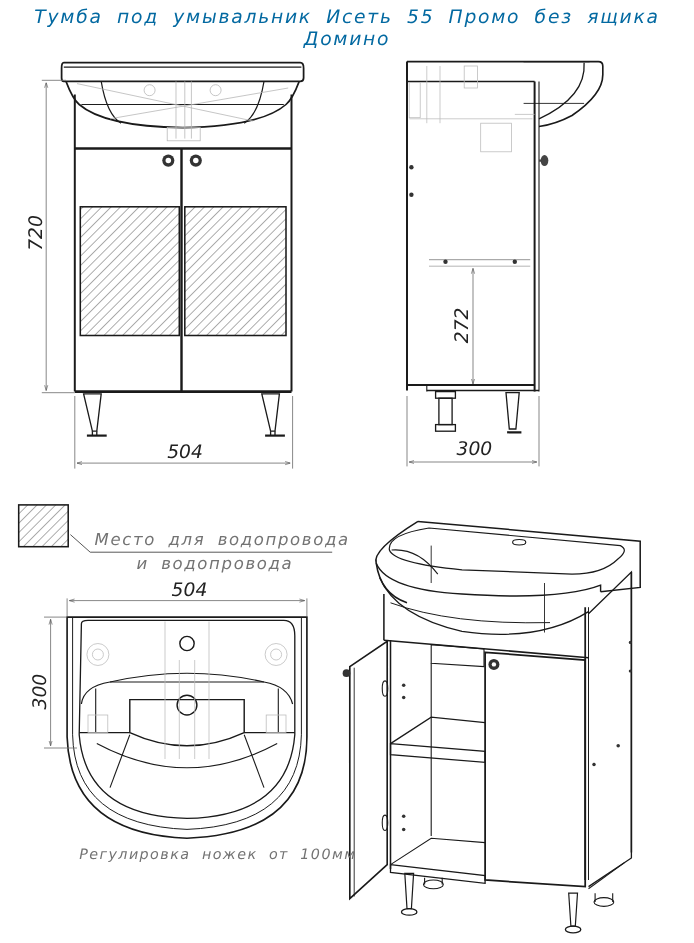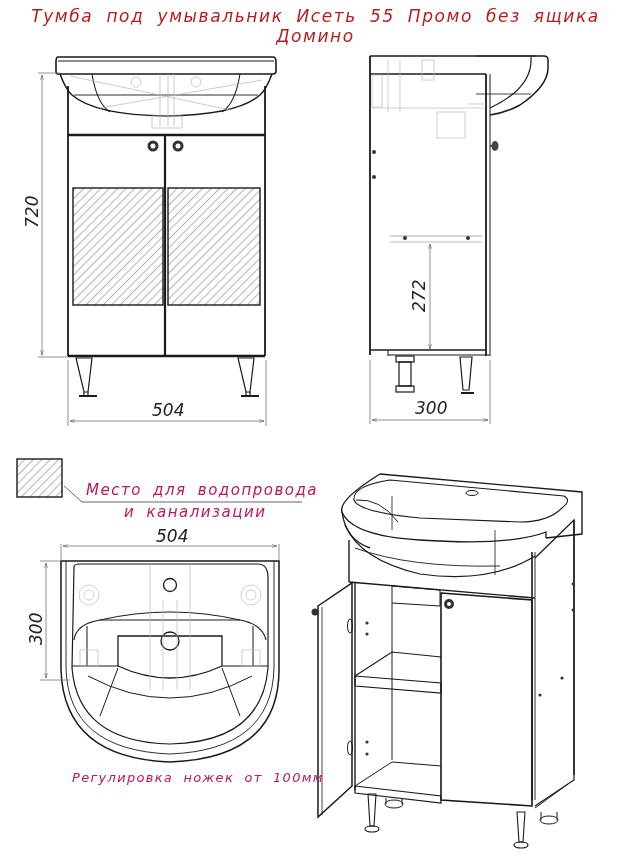--- a/index.html
+++ b/index.html
@@ -1,24 +1,24 @@
 <!DOCTYPE html>
 <html><head>
 <meta charset="utf-8">
 <style>
   html, body { margin: 0; padding: 0; background: #ffffff; }
   body { width: 631px; height: 857px; position: relative; overflow: hidden;
          font-family: "DejaVu Sans", sans-serif; color: #1a1a1a; }
   .title { position: absolute; left: 0; top: 6px; width: 631px; text-align: center;
            font-size: 17px; font-style: italic; letter-spacing: 1.6px; word-spacing: 6px;
-           font-family: "DejaVu Sans", sans-serif; color: #b91c1c; }
+           font-family: "DejaVu Sans", sans-serif; color: #0369a1; }
   svg.drawing { position: absolute; left: 0; top: 0; }
   .dimtext { font-family: "DejaVu Sans", sans-serif; font-style: italic; fill: #222; }
   .label { position: absolute; font-family: "DejaVu Sans", sans-serif; font-style: italic;
-           color: #be185d; letter-spacing: 1.5px; word-spacing: 5px; }
+           color: #737373; letter-spacing: 1.5px; word-spacing: 5px; }
 </style>
 </head>
 <body>
 
 <div class="title">Тумба под умывальник Исеть 55 Промо без ящика Домино</div>
 
 <svg class="drawing" width="631" height="857" viewBox="0 0 631 857" xmlns="http://www.w3.org/2000/svg">
   <defs>
     <pattern id="hatch" patternUnits="userSpaceOnUse" width="6" height="6" patternTransform="rotate(45)">
       <line x1="0" y1="0" x2="0" y2="6" stroke="#6a6a6a" stroke-width="1"></line>
@@ -251,14 +251,14 @@
     <circle cx="367" cy="742" r="1.6"></circle>
       <circle cx="367" cy="754" r="1.6"></circle>
     <circle cx="540" cy="695" r="1.6"></circle>
       <circle cx="562" cy="678" r="1.6"></circle>
     <circle cx="573" cy="584" r="1.4"></circle>
       <circle cx="573" cy="610" r="1.4"></circle>
   </g>
 </svg>
 
 <div class="label" style="left:86px; top:481px; font-size:15px;">Место для водопровода</div>
-<div class="label" style="left:124px; top:503px; font-size:15px;">и канализации</div>
+<div class="label" style="left:124px; top:503px; font-size:15px;">и водопровода</div>
 <div class="label" style="left:72px; top:770px; font-size:13px; letter-spacing:1.3px;">Регулировка ножек от 100мм</div>
 
 </body></html>

